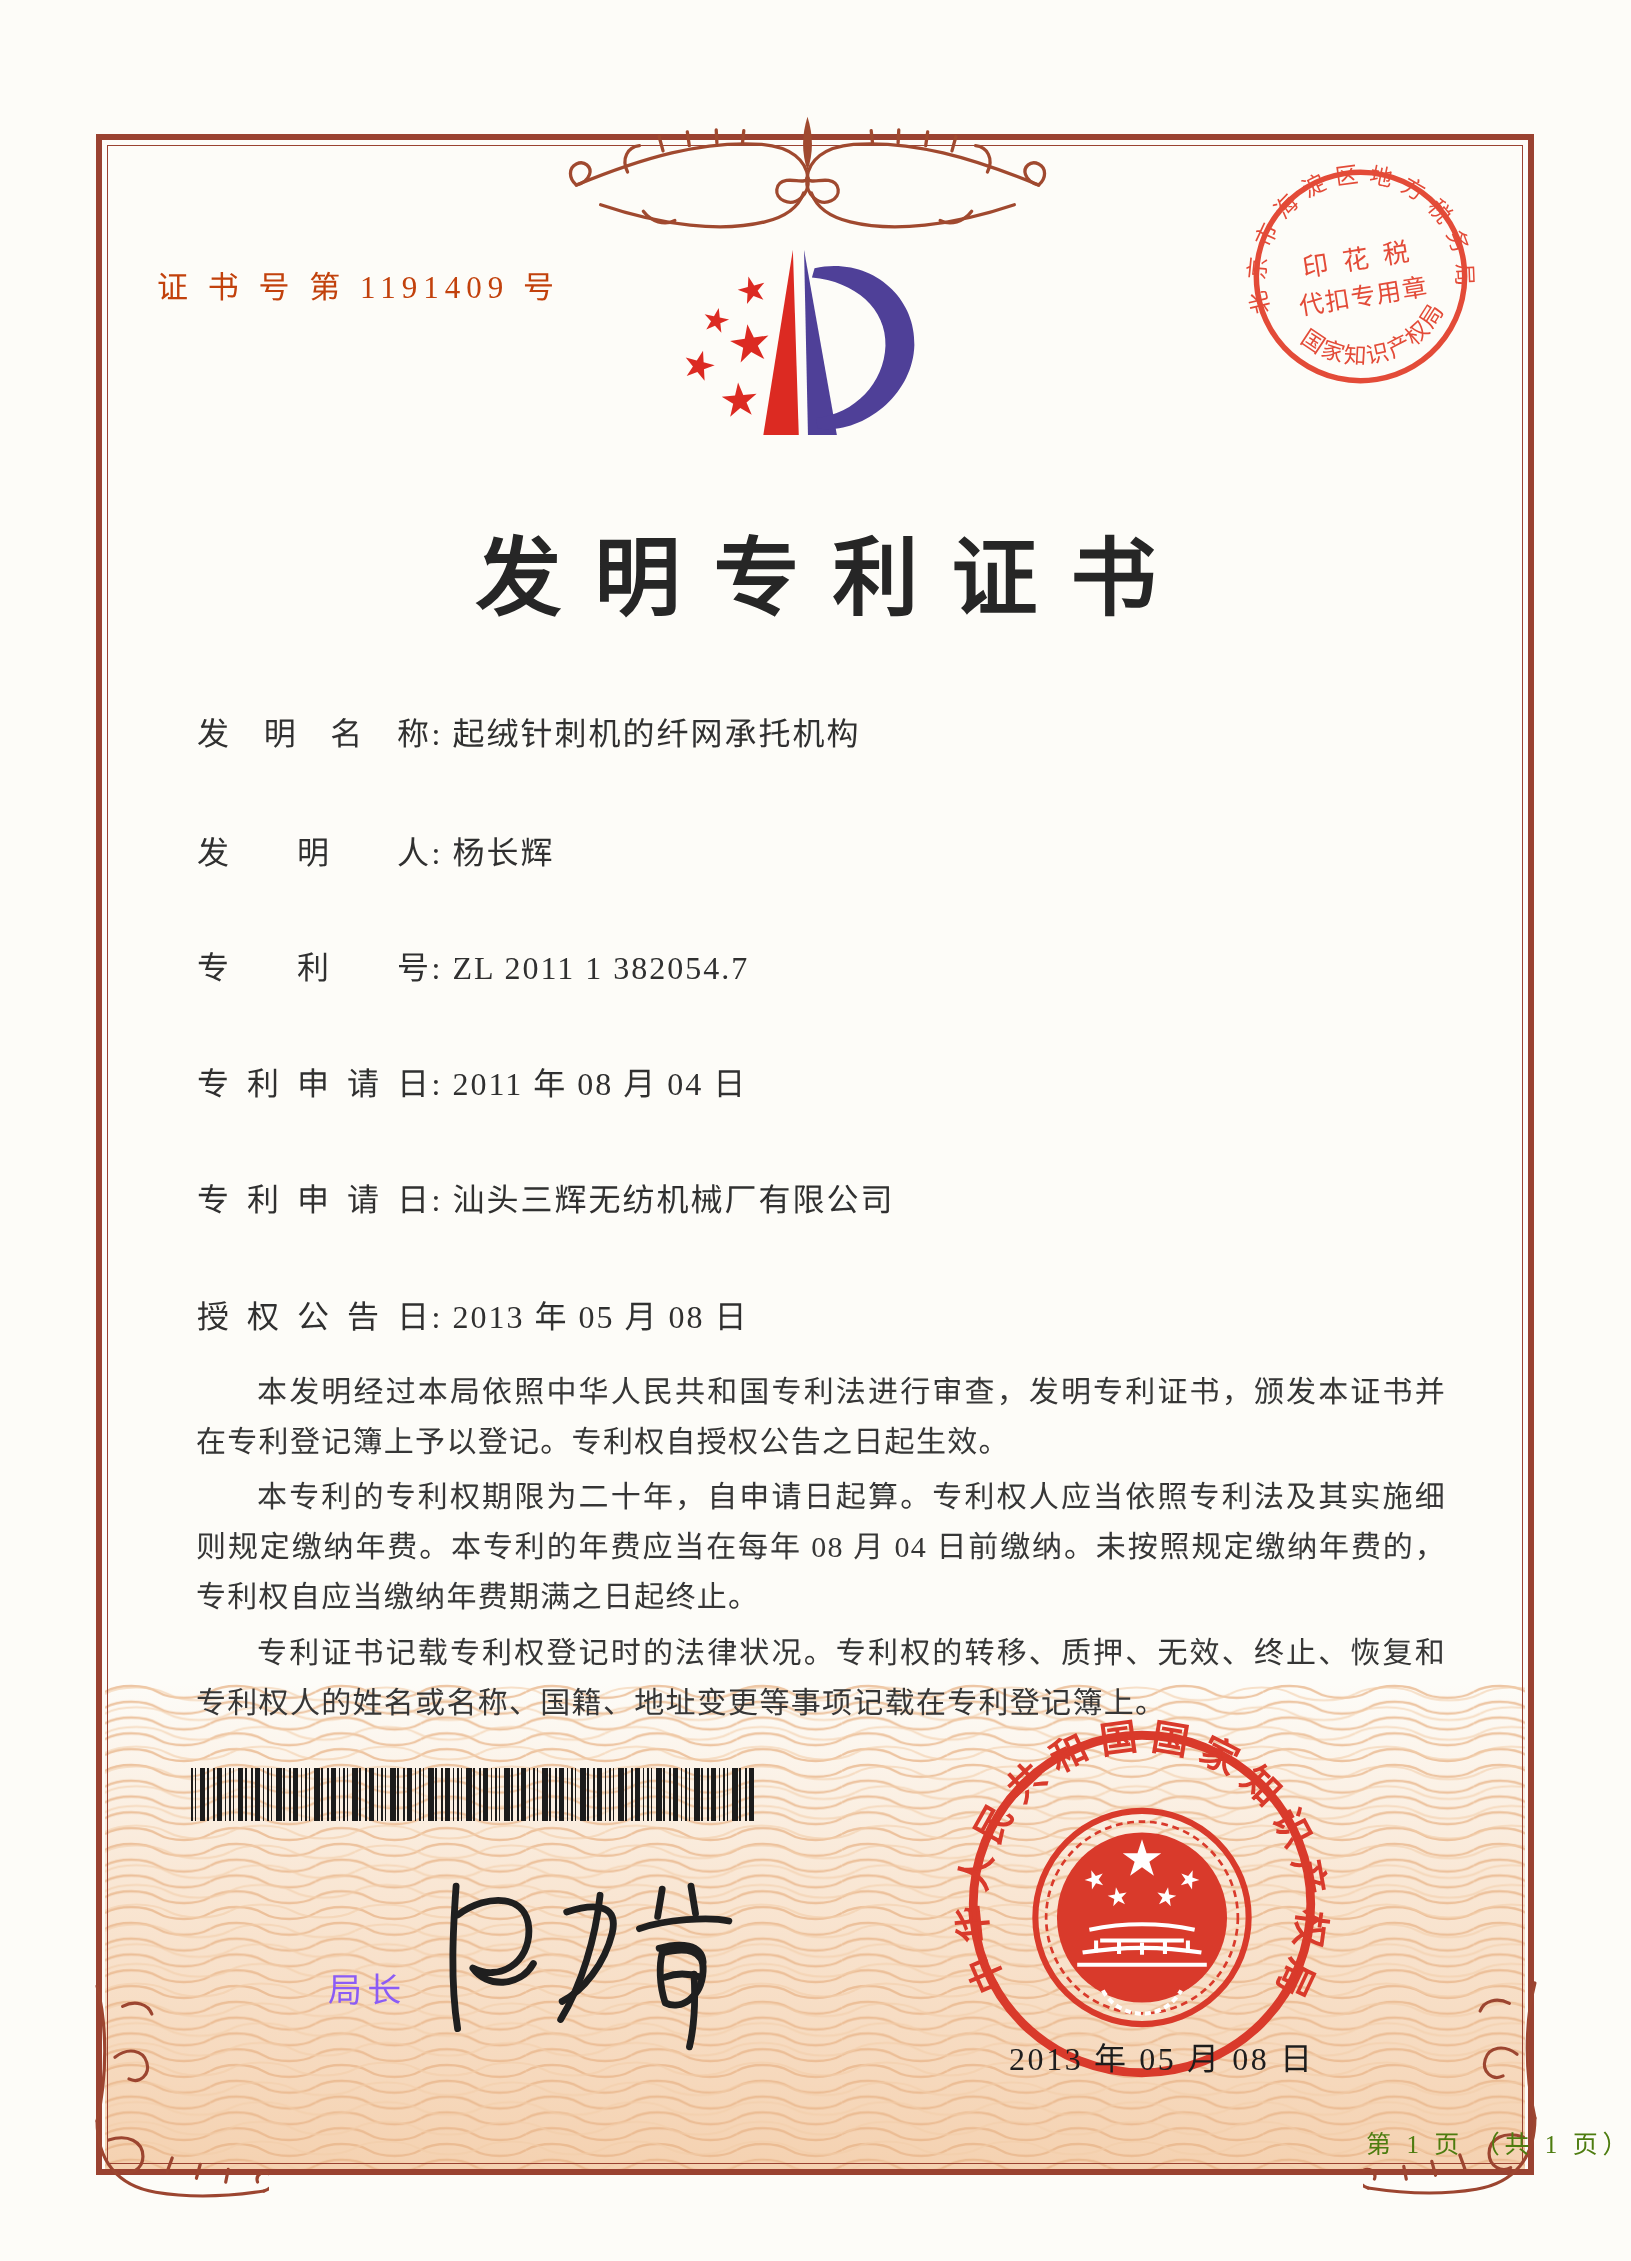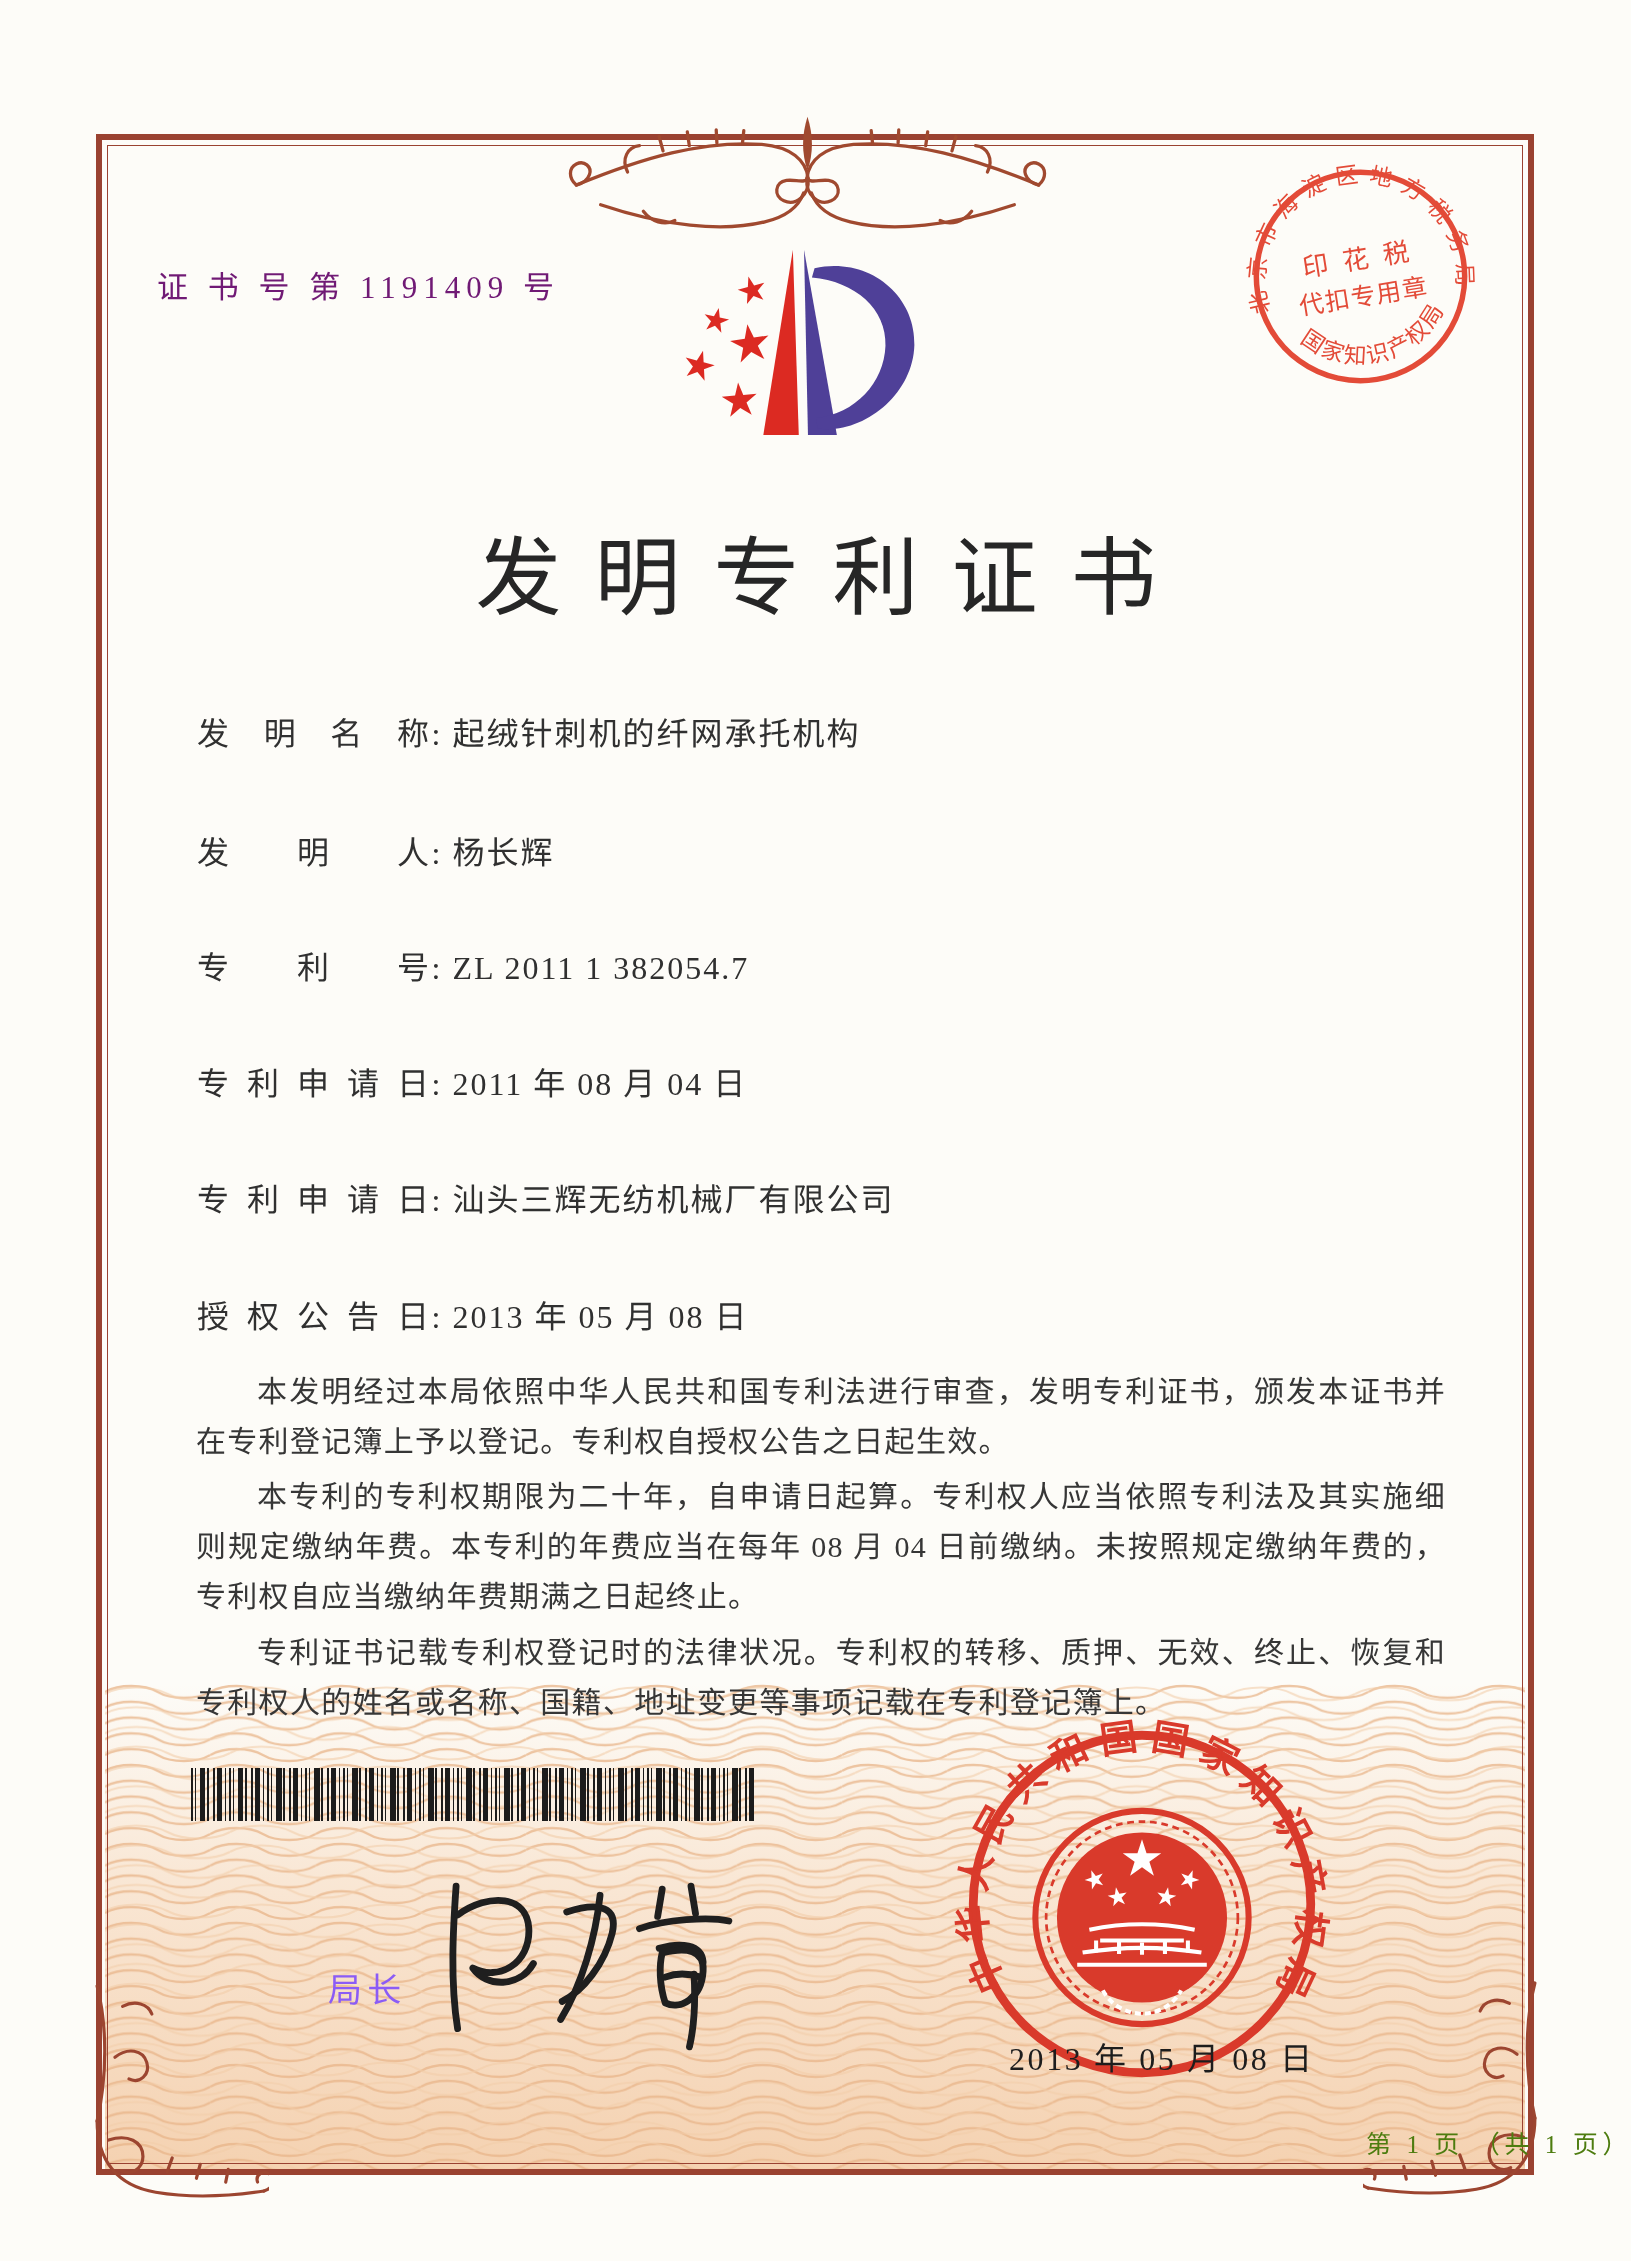--- a/index.html
+++ b/index.html
@@ -11,25 +11,25 @@
   
   .frame{position:absolute;left:96px;top:134px;width:1438px;height:2041px;
     border:6px solid #9a4231;box-sizing:border-box;}
   .frame-inner{position:absolute;left:4.6px;top:4.6px;right:4.6px;bottom:4.6px;
     border:1.3px solid #9a4231;}
   
   .wave-tint{position:absolute;left:105px;top:1684px;width:1420px;height:487px;
     background:linear-gradient(180deg,rgba(247,221,197,0) 0%,rgba(246,214,184,.55) 40%,rgba(243,202,164,.85) 100%);}
   .waves{position:absolute;left:105px;top:1684px;width:1420px;height:487px;}
   
-  .cert-no{position:absolute;left:157px;top:262px;font-size:31px;letter-spacing:6px;color:#701a75;}
+  .cert-no{position:absolute;left:157px;top:262px;font-size:31px;letter-spacing:6px;color:#c2410c;}
   .logo{position:absolute;left:658px;top:217px;width:296px;height:266px;}
   .tax-stamp{position:absolute;left:1244px;top:160px;width:233px;height:233px;transform:rotate(-9deg);}
   .title{position:absolute;left:0;top:508px;width:100%;text-align:center;
-    font-size:86px;font-weight:400;letter-spacing:33px;padding-left:33px;box-sizing:border-box;color:#262626;}
+    font-size:86px;font-weight:700;letter-spacing:33px;padding-left:33px;box-sizing:border-box;color:#262626;}
   
   .field{position:absolute;left:197px;font-size:32px;color:#303030;white-space:nowrap;}
   .flabel{display:inline-block;width:232px;text-align:justify;text-align-last:justify;margin-top:16px;}
   .fcolon{display:inline-block;margin:0 12px 0 2.6px;}
   .fvalue{letter-spacing:2px;}
   .row1{top:692px}.row2{top:811px}.row3{top:926px}.row4{top:1042px}.row5{top:1158px}.row6{top:1275px}
   
   .body-text{position:absolute;left:196px;top:1367px;width:1250px;
     font-size:30px;line-height:50px;letter-spacing:1.3px;text-align:justify;color:#363636;}
   .body-text p{margin:0 0 5.3px 0;text-indent:61px;}

